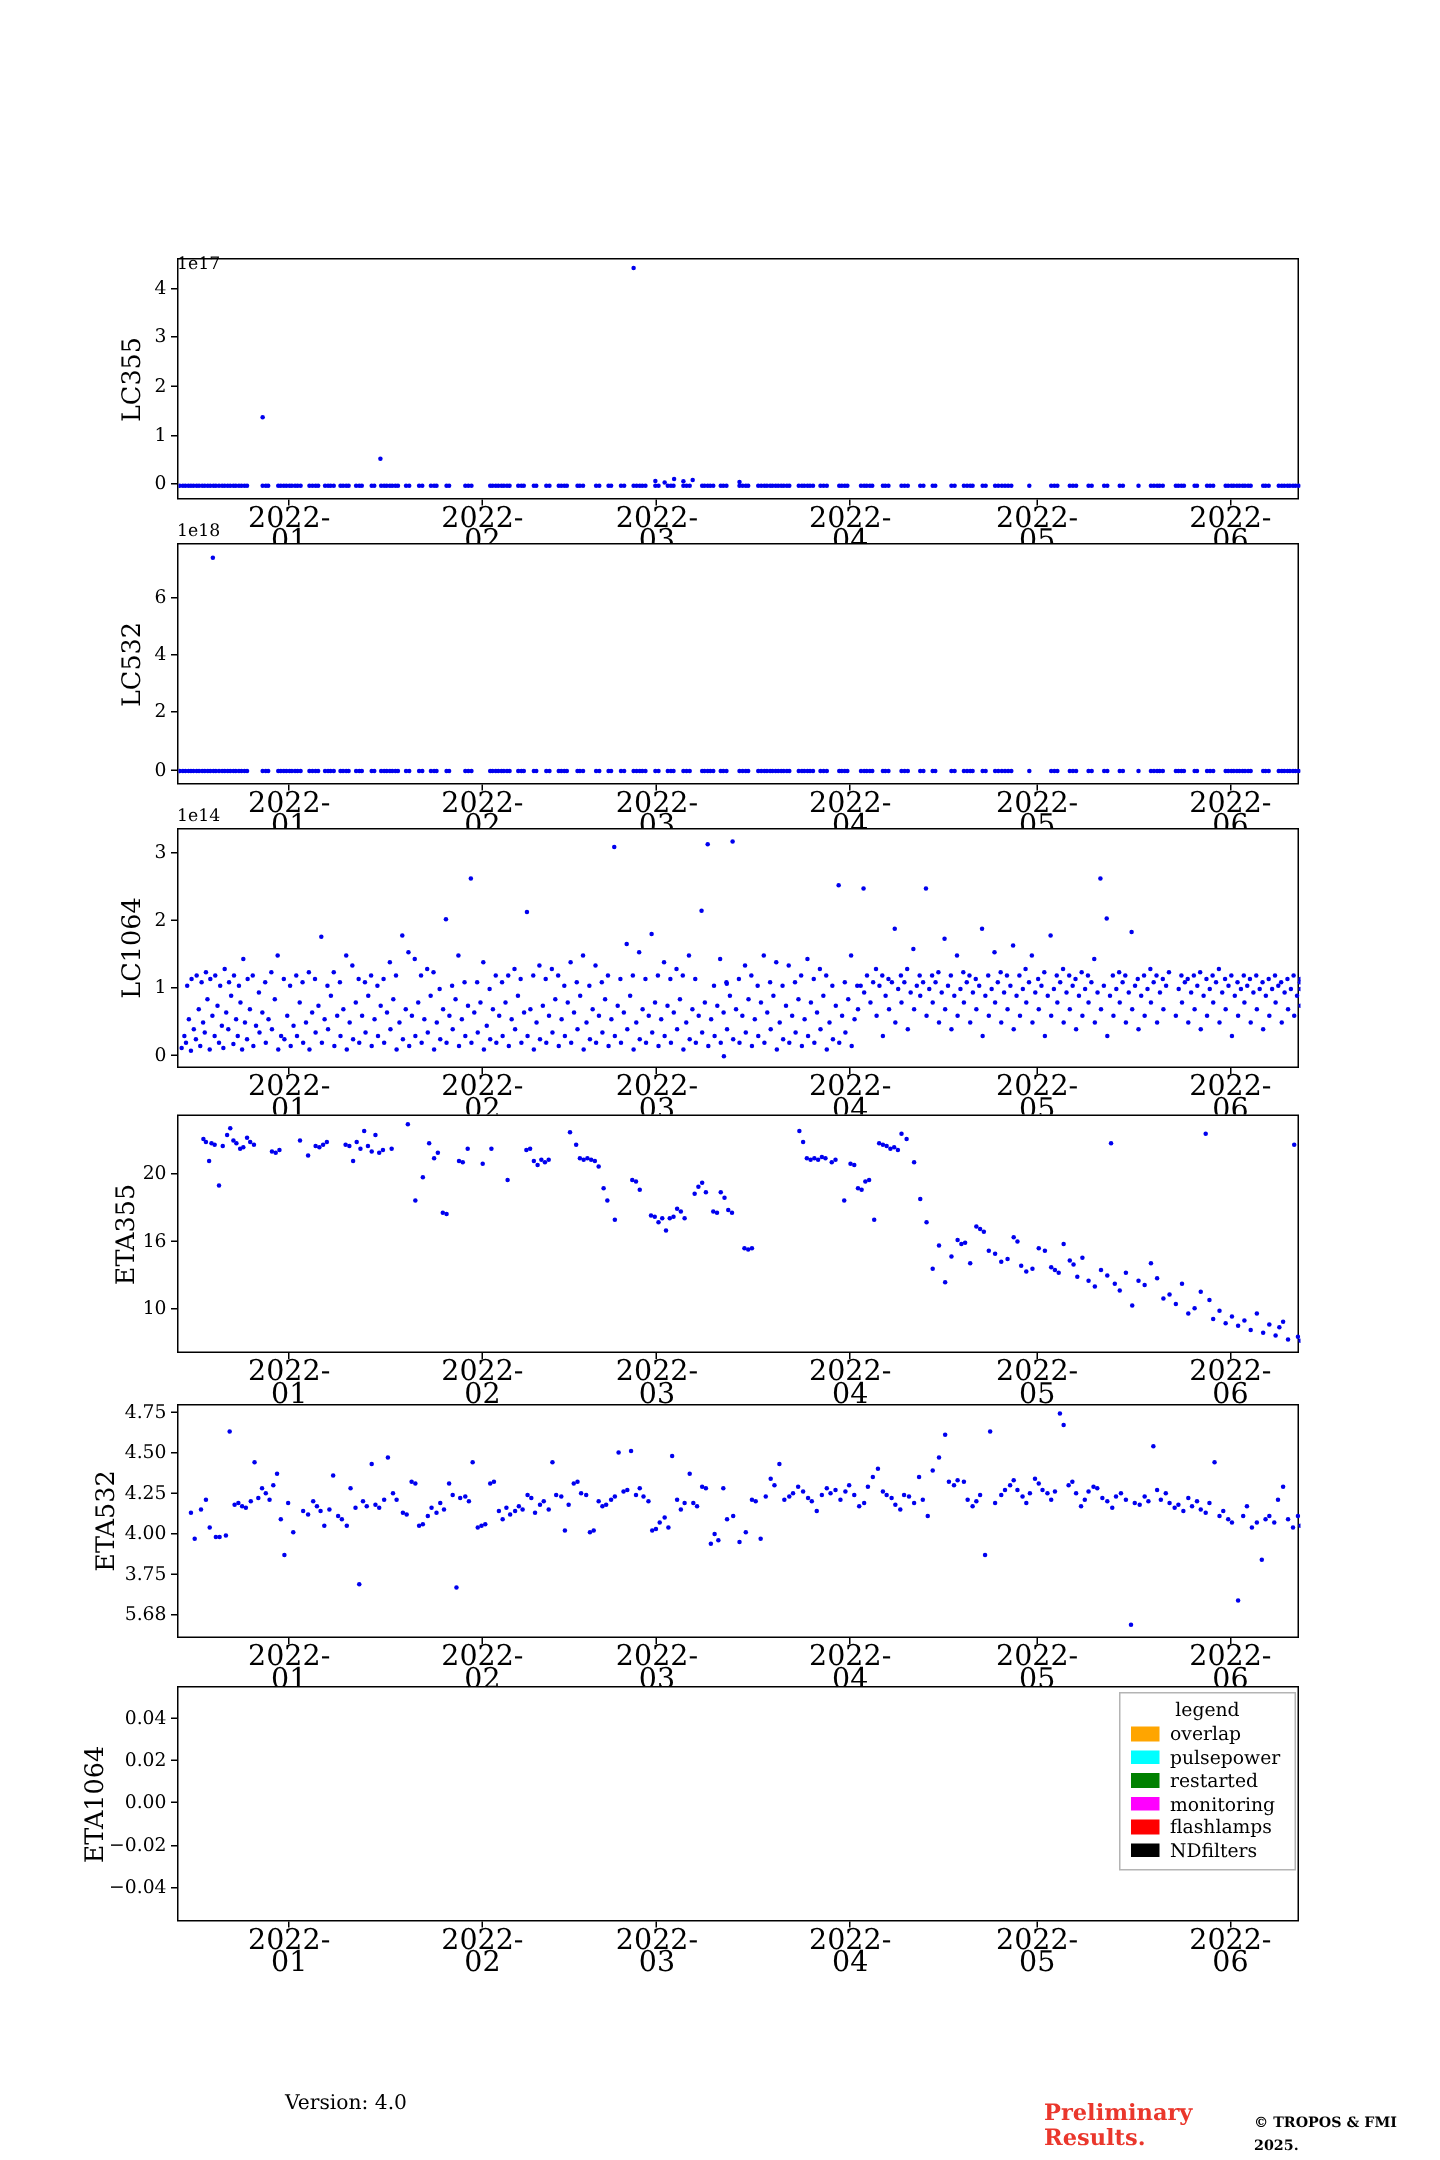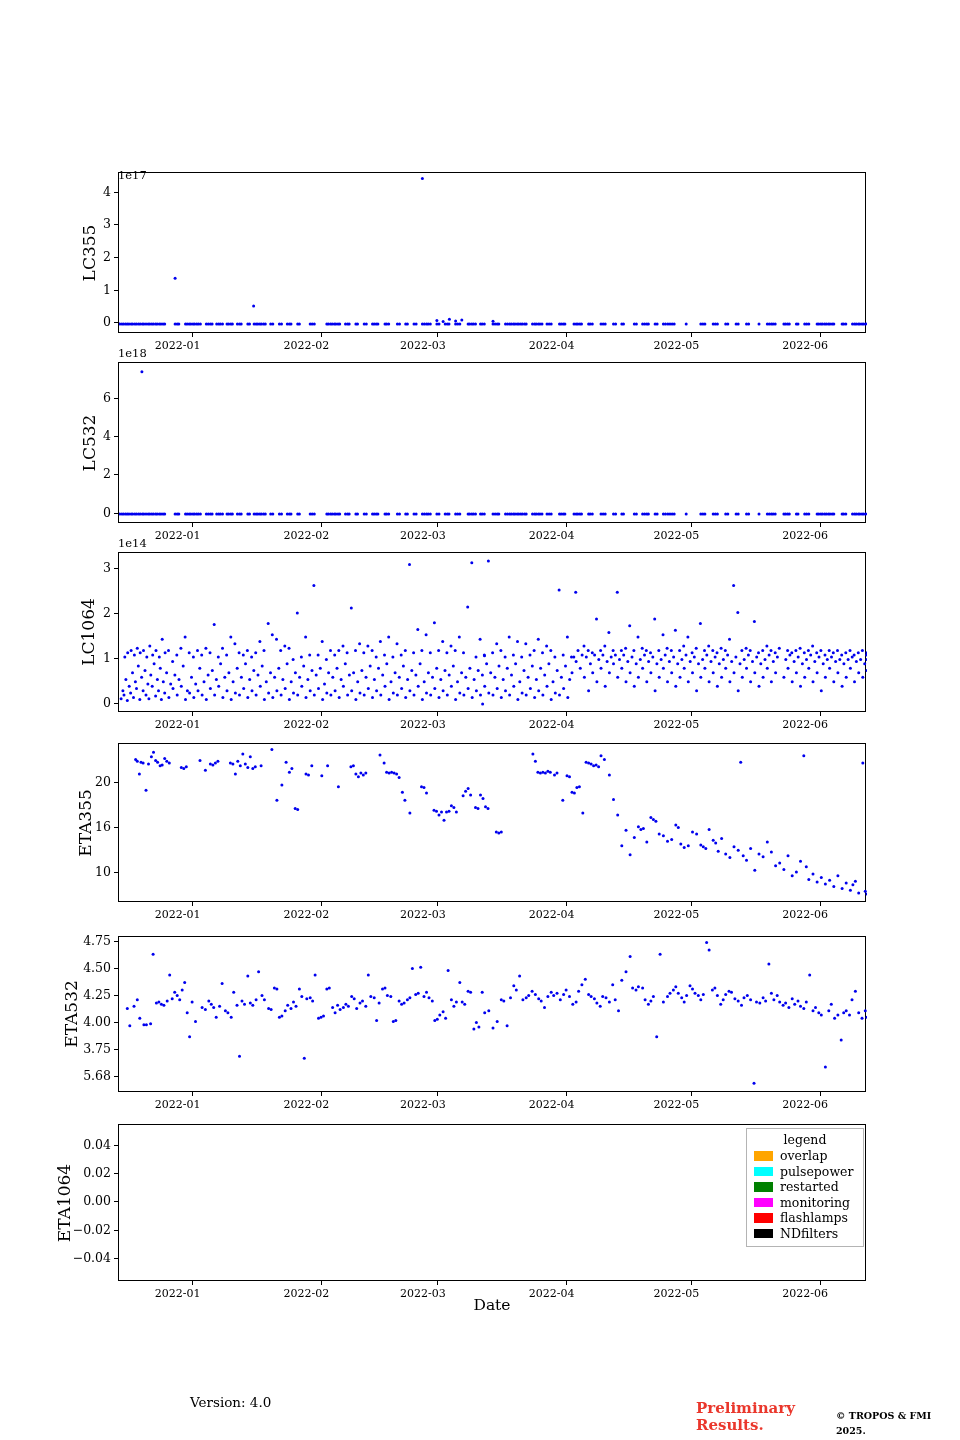--- a/index.html
+++ b/index.html
@@ -3,21 +3,21 @@
 <meta charset="utf-8">
 <style>
   html,body{margin:0;padding:0;background:#ffffff;}
   #figure{position:relative;width:960px;height:1440px;background:#ffffff;overflow:hidden;
           font-family:"DejaVu Serif","Liberation Serif",serif;color:#000;}
   .fig-title{position:absolute;left:0;top:136px;width:960px;text-align:center;
              font-size:17.5px;font-weight:bold;letter-spacing:0.2px;}
   .plot-area{position:absolute;border:1px solid #000;box-sizing:border-box;background:#fff;}
   .plot-area svg{position:absolute;left:0;top:0;}
   .ytick-label{position:absolute;width:54px;text-align:right;font-size:12.5px;line-height:14px;}
-  .xtick-label{position:absolute;width:76px;text-align:left;font-size:11px;line-height:15px;}
+  .xtick-label{position:absolute;width:76px;text-align:center;font-size:19px;line-height:15px;}
   .tickmark{position:absolute;background:#000;}
   .offset-label{position:absolute;font-size:11.5px;}
   .ylabel{position:absolute;text-align:center;font-size:17px;transform:rotate(-90deg);height:20px;line-height:20px;}
   .xlabel{position:absolute;left:118px;width:748px;text-align:center;font-size:15.5px;}
   .legend-box{position:absolute;background:#fff;border:1px solid #b4b4b4;padding:3px 7px 5px 7px;box-sizing:border-box;}
   .legend-title{text-align:center;font-size:12.5px;margin-bottom:1px;}
   .legend-row{display:flex;align-items:center;height:15.5px;}
   .legend-swatch{width:19px;height:9.5px;margin-right:7px;flex:0 0 auto;}
   .legend-label{font-size:12.5px;white-space:nowrap;}
   .version-text{position:absolute;left:190px;top:1394px;font-size:13.5px;}
@@ -1673,21 +1673,20 @@
         <div class="legend-row">
           <div class="legend-swatch" style="background: rgb(255, 0, 0);"></div>
           <div class="legend-label">flashlamps</div>
         </div>
         <div class="legend-row">
           <div class="legend-swatch" style="background: rgb(0, 0, 0);"></div>
           <div class="legend-label">NDfilters</div>
         </div>
       </div>
     </div>
-  <div class="xlabel" id="xlabel" style="top:1296px">Date</div>
 
   <div class="version-text">Version: 4.0</div>
 
 
   <div class="prelim-text">Preliminary Results.</div>
 
   <div class="copyright">
     <div>© TROPOS &amp; FMI 2025.</div>
     <div>CC BY SA 4.0 License.</div>
   </div>

